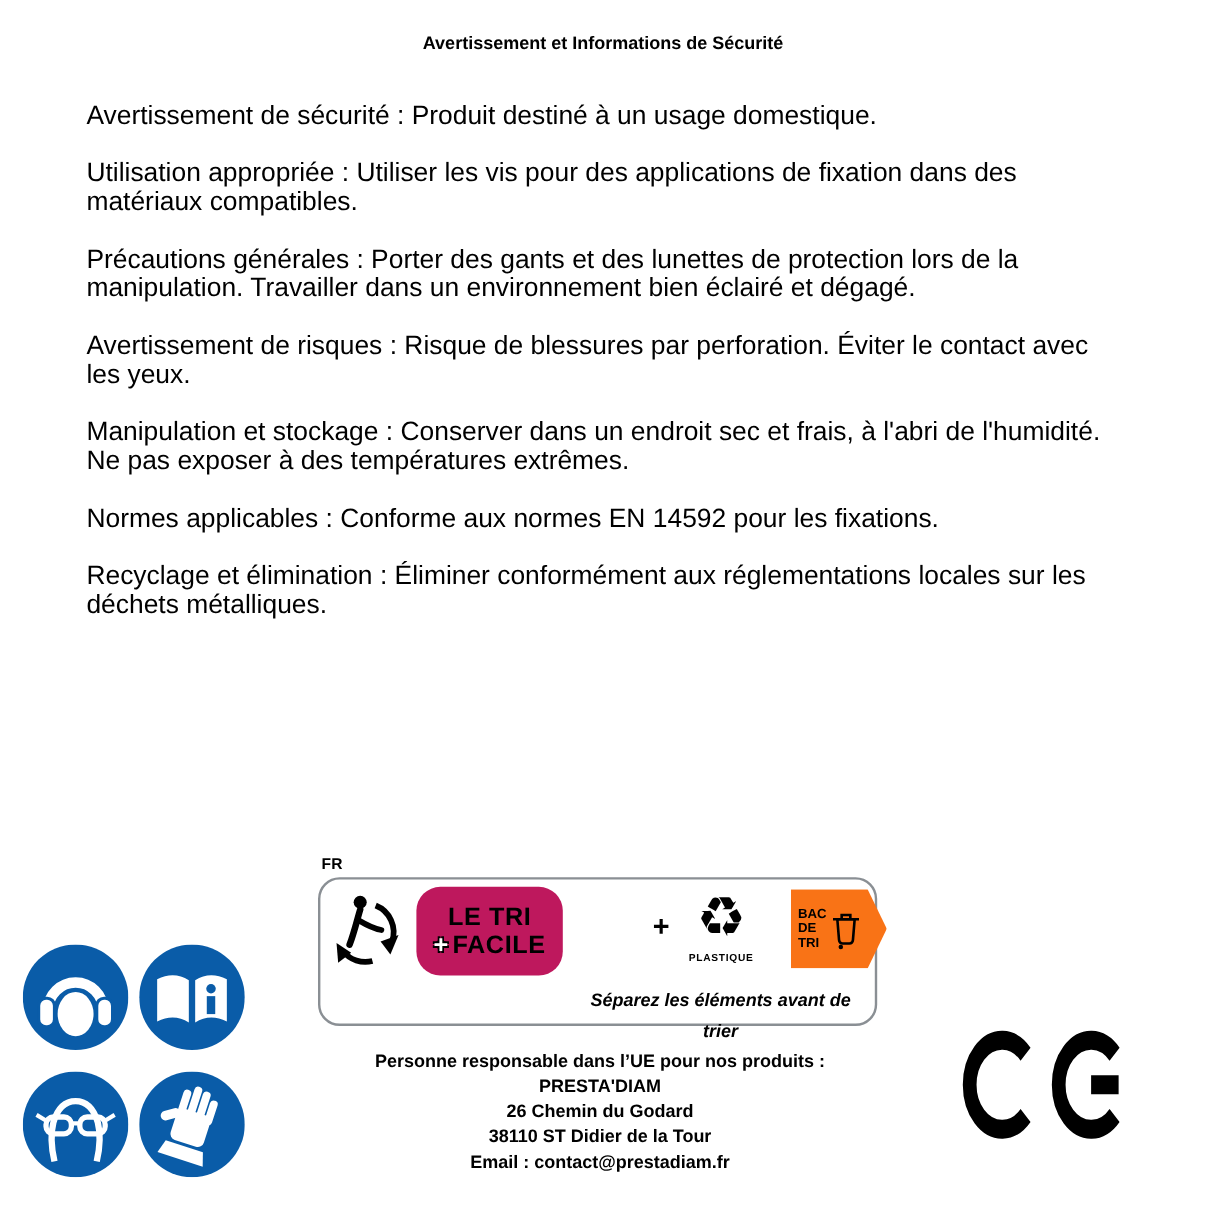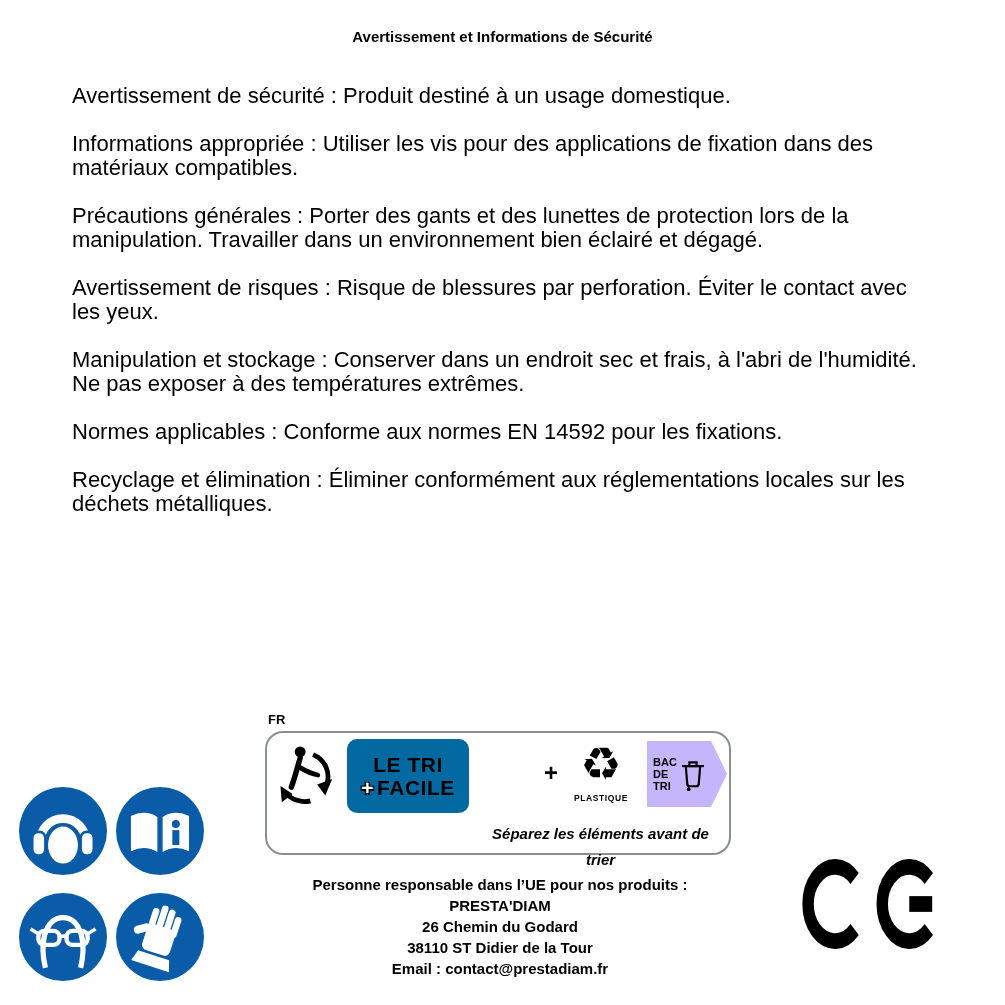--- a/index.html
+++ b/index.html
@@ -28,21 +28,21 @@
   
   .fr-label { position:absolute; left:268px; top:712px; font-size:13px; font-weight:bold; }
   .tri-banner {
     position:absolute; left:265px; top:731px; width:466px; height:124px;
     border:2px solid #8a8f94; border-radius:18px; background:#fff; box-sizing:border-box;
   }
   .triman { position:absolute; left:8px; top:8px; width:68px; height:68px; }
   .triman svg { width:68px; height:68px; display:block; }
   .tri-yellow {
     position:absolute; left:80px; top:6px; width:122px; height:74px;
-    background:#0369a1; border-radius:10px;
+    background:#be185d; border-radius:20px;
     display:flex; flex-direction:column; align-items:center; justify-content:center;
   }
   .tri-l1 { font-size:21px; font-weight:900; letter-spacing:.5px; line-height:23px; }
   .tri-l2 { font-size:21px; font-weight:900; letter-spacing:.5px; line-height:23px; display:flex; align-items:center; gap:3px; }
   .plus-big {
     color:#fff; font-weight:900;
     text-shadow:-1.5px -1.5px 0 #000, 1.5px -1.5px 0 #000, -1.5px 1.5px 0 #000, 1.5px 1.5px 0 #000;
   }
   .material { position:absolute; top:4px; text-align:center; }
   .mat-carton { left:206px; width:68px; }
@@ -52,22 +52,22 @@
     margin:0 auto; display:flex; align-items:center; justify-content:center; box-sizing:border-box;
     background:#fff;
   }
   .mat-circle svg { width:42px; height:38px; display:block; }
   .recycle-glyph {
     font-family:"DejaVu Sans", sans-serif; font-size:46px; line-height:54px; height:54px; color:#000;
   }
   .mat-label { font-size:8.5px; font-weight:bold; letter-spacing:.6px; margin-top:2px; }
   .mat-plus { position:absolute; left:277px; top:26px; font-size:24px; font-weight:bold; }
   .bac-arrow {
-    position:absolute; left:380px; top:8px; width:80px; height:66px;
-    background:#c4b5fd;
+    position:absolute; left:392px; top:8px; width:80px; height:66px;
+    background:#f97316;
     clip-path:polygon(0 0, 80% 0, 100% 50%, 80% 100%, 0 100%);
     display:flex; align-items:center; justify-content:flex-start; padding-left:6px; box-sizing:border-box; gap:3px;
   }
   .bac-text { font-size:11px; font-weight:900; line-height:12px; text-align:left; }
   .bin-icon svg { width:26px; height:42px; display:block; }
   .tri-bottom {
     position:absolute; left:215px; right:10px; top:88px; height:30px;
     font-size:15px; font-weight:bold; font-style:italic; text-align:center; line-height:26px;
   }
 
@@ -83,21 +83,21 @@
 </style>
 </head>
 <body>
 
 <div>
 
   <h1 class="title">Avertissement et Informations de Sécurité</h1>
 
   <div class="content">
     <p>Avertissement de sécurité : Produit destiné à un usage domestique.</p>
-    <p>Informations appropriée : Utiliser les vis pour des applications de fixation dans des matériaux compatibles.</p>
+    <p>Utilisation appropriée : Utiliser les vis pour des applications de fixation dans des matériaux compatibles.</p>
     <p>Précautions générales : Porter des gants et des lunettes de protection lors de la manipulation. Travailler dans un environnement bien éclairé et dégagé.</p>
     <p>Avertissement de risques : Risque de blessures par perforation. Éviter le contact avec les yeux.</p>
     <p>Manipulation et stockage : Conserver dans un endroit sec et frais, à l'abri de l'humidité. Ne pas exposer à des températures extrêmes.</p>
     <p>Normes applicables : Conforme aux normes EN 14592 pour les fixations.</p>
     <p>Recyclage et élimination : Éliminer conformément aux réglementations locales sur les déchets métalliques.</p>
   </div>
 
   <div class="ppe-grid">
     <div class="ppe">
       <svg viewBox="0 0 100 100" xmlns="http://www.w3.org/2000/svg">

